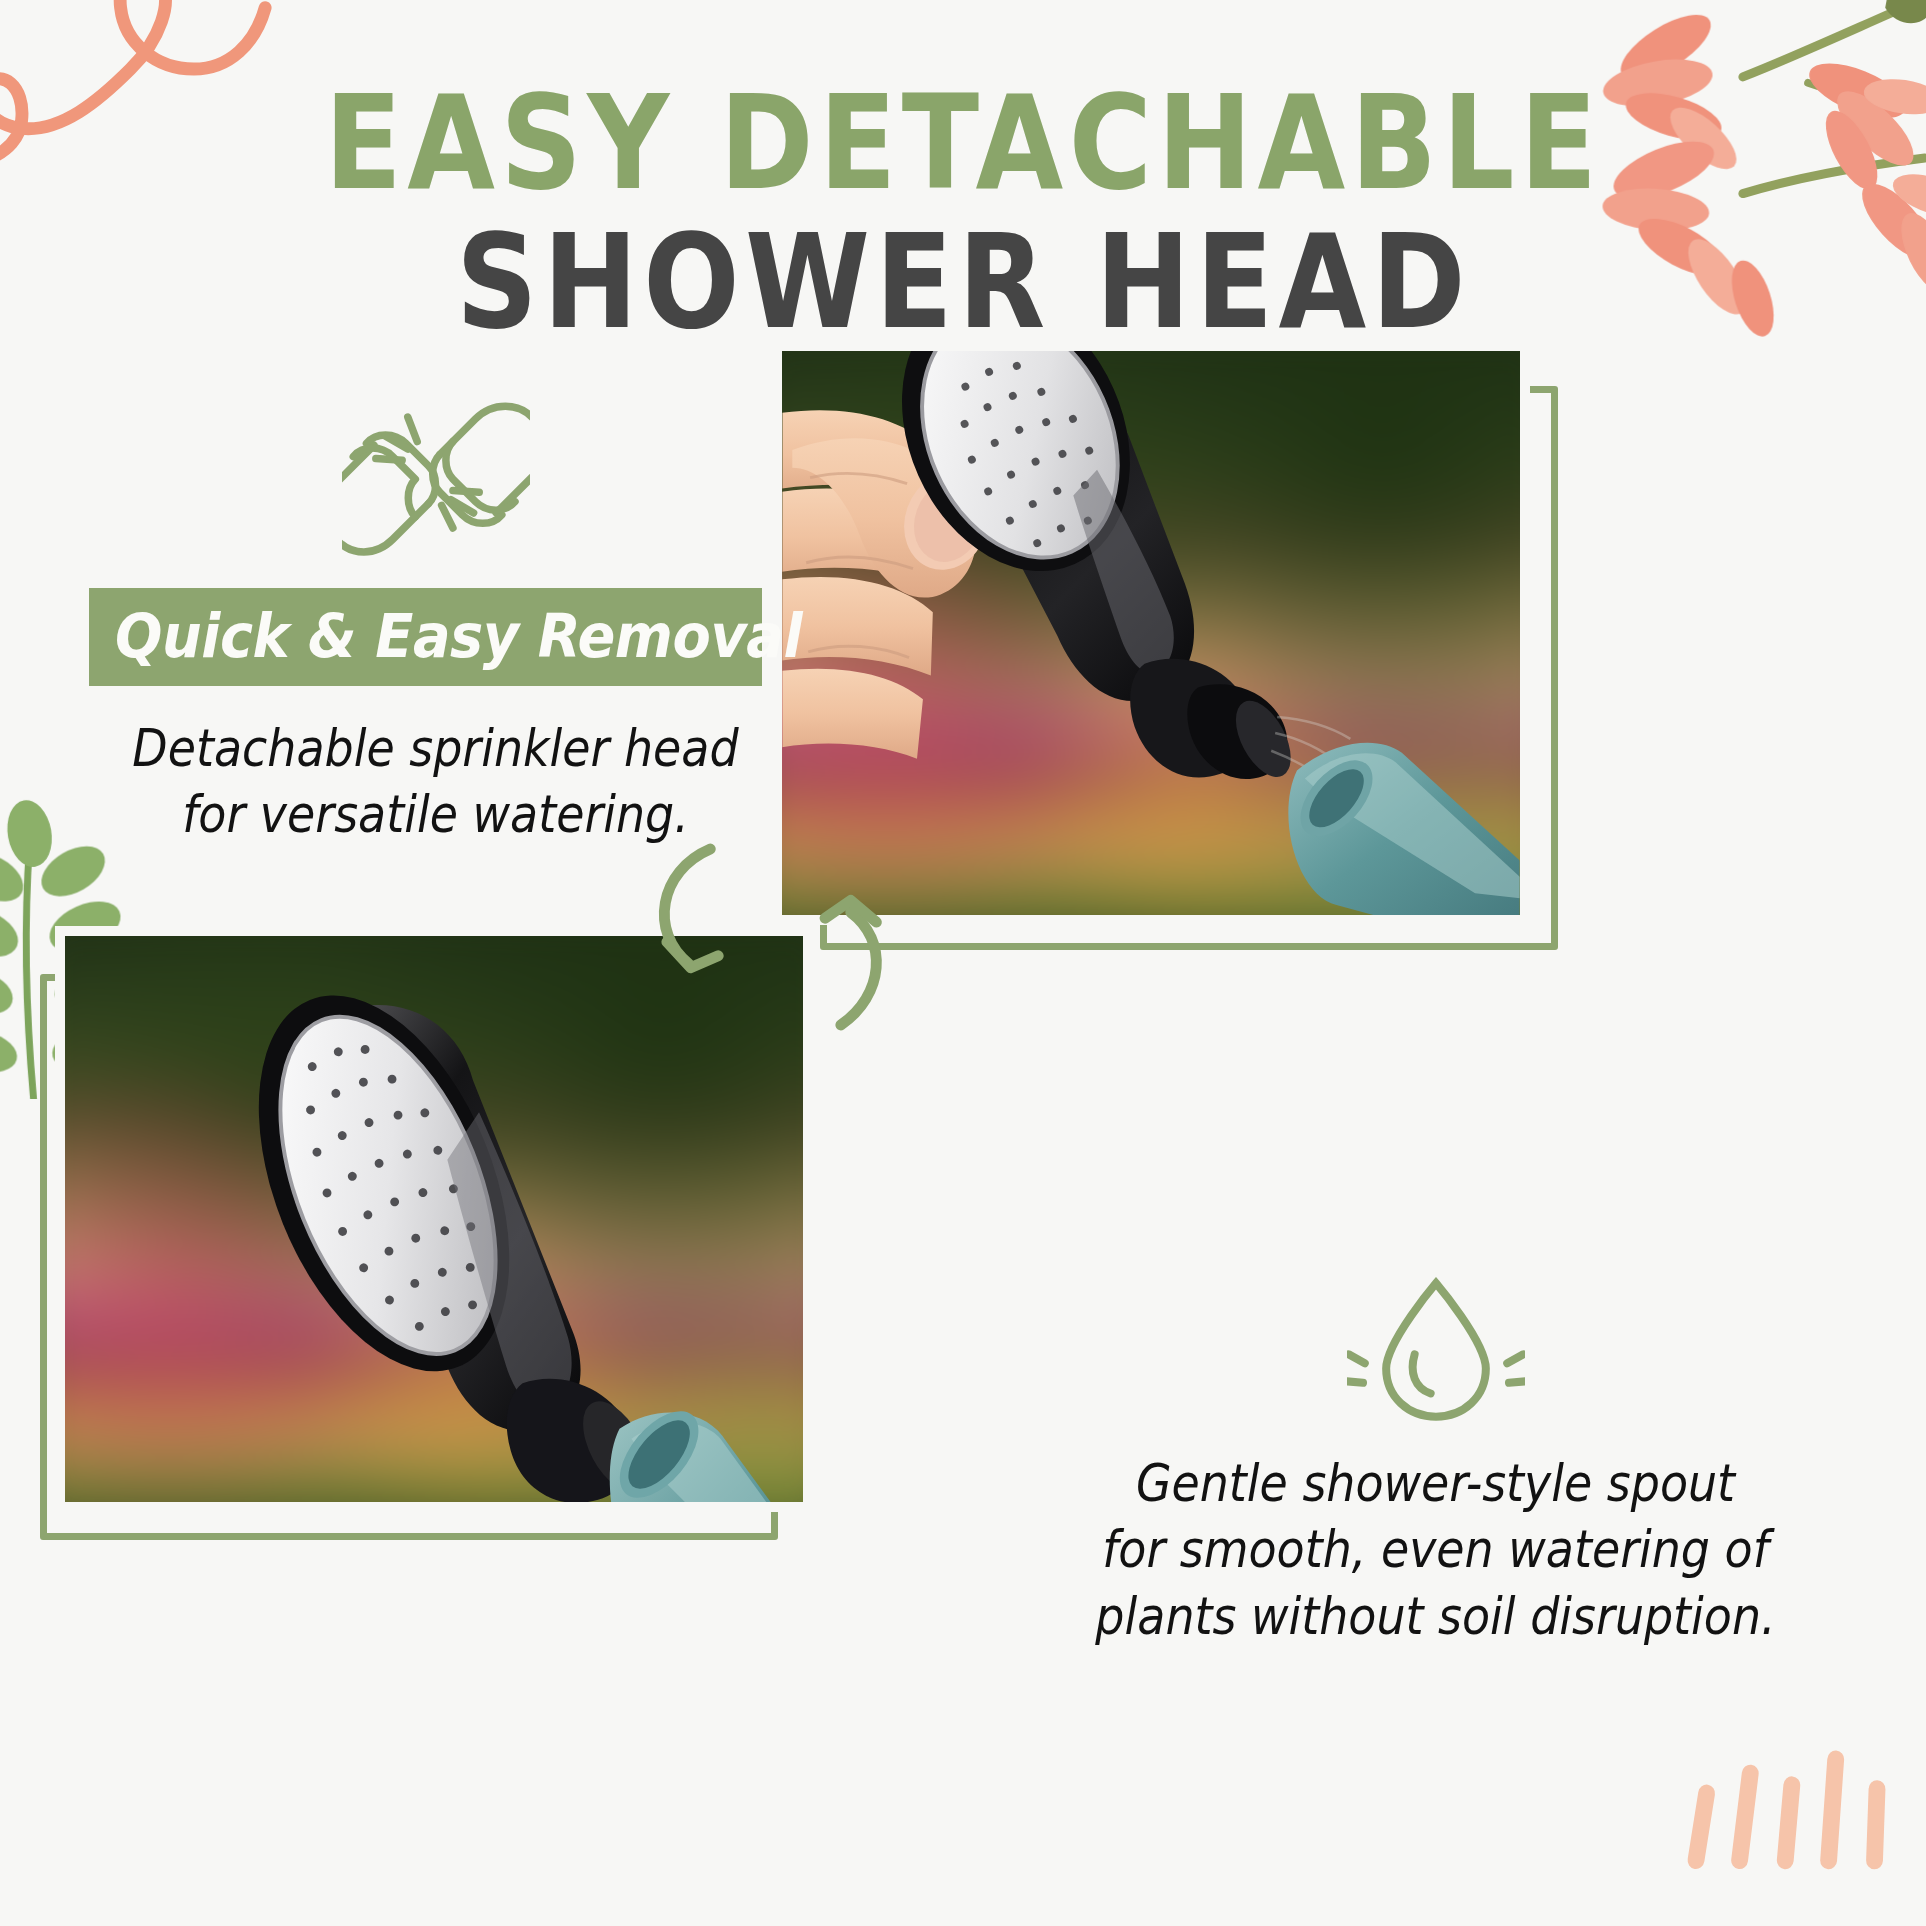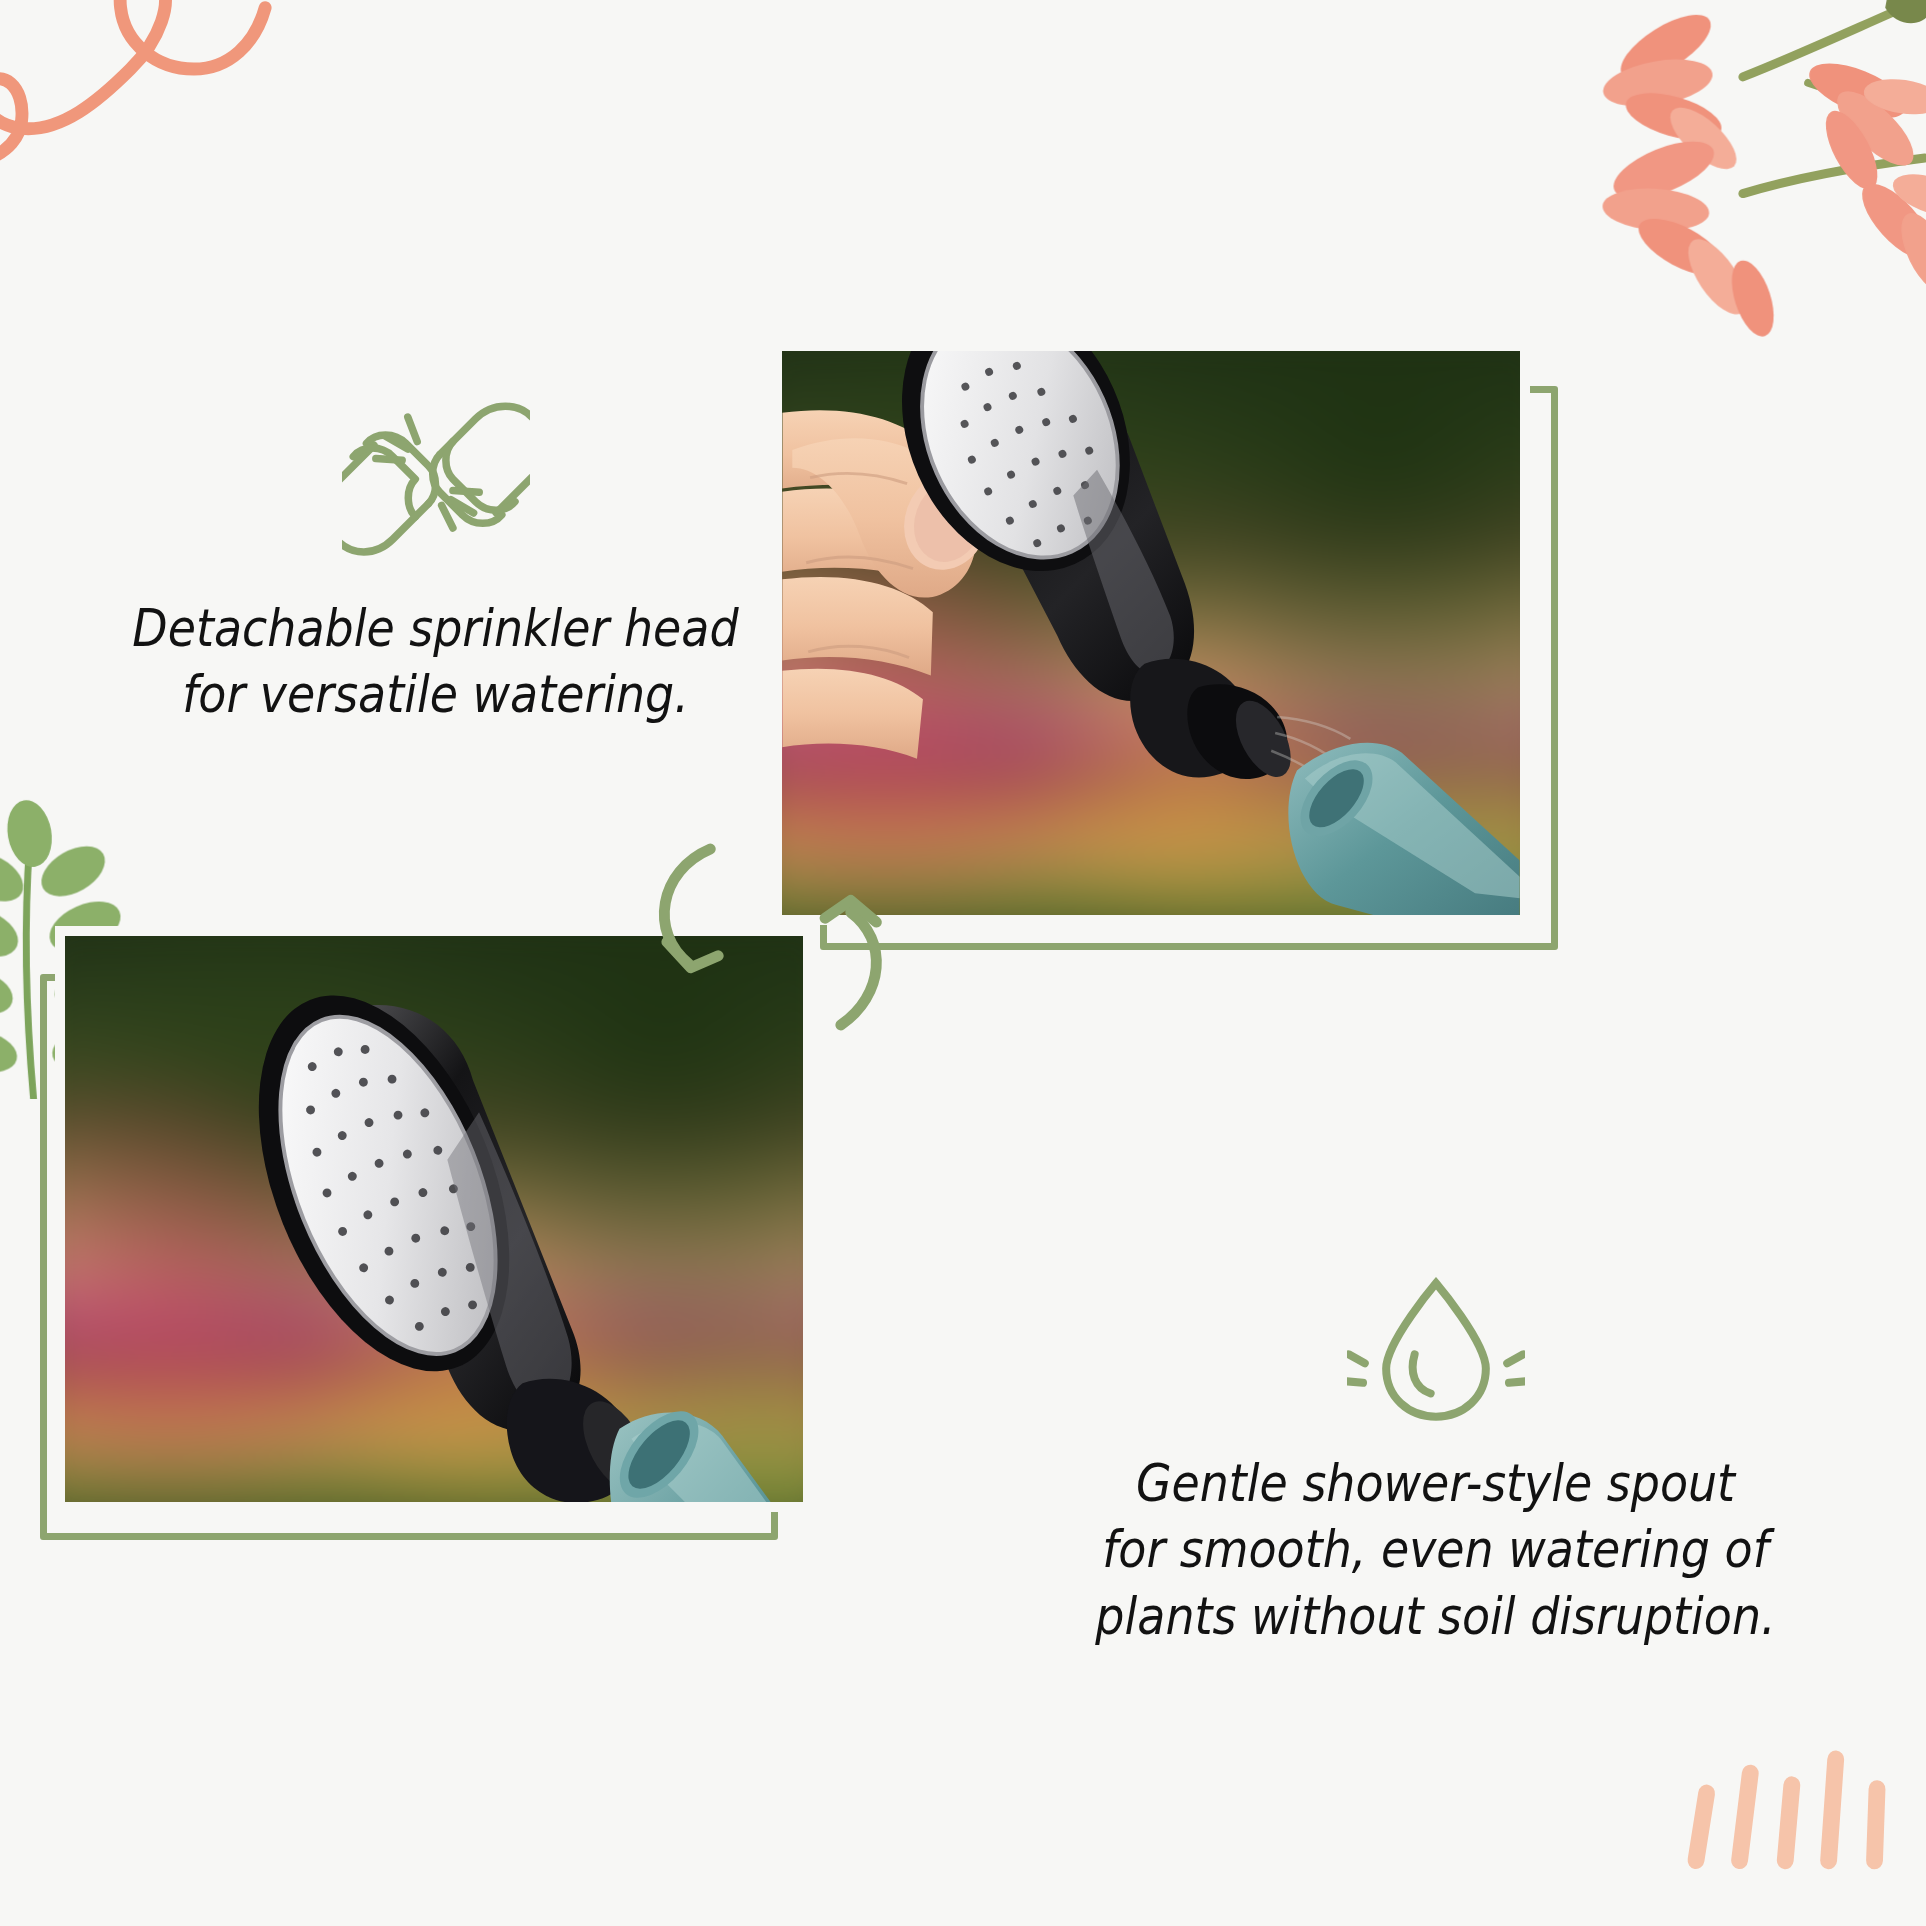--- a/index.html
+++ b/index.html
@@ -280,20 +280,24 @@
       <g fill="#f6c0a4" opacity="0.92">
         <rect x="14" y="104" width="17" height="86" rx="9" transform="rotate(9 22 147)"></rect>
         <rect x="58" y="84" width="17" height="106" rx="9" transform="rotate(7 66 137)"></rect>
         <rect x="102" y="96" width="17" height="94" rx="9" transform="rotate(5 110 143)"></rect>
         <rect x="146" y="70" width="17" height="120" rx="9" transform="rotate(4 154 130)"></rect>
         <rect x="190" y="100" width="17" height="90" rx="9" transform="rotate(2 198 145)"></rect>
       </g>
     </svg>
   </div>
 
+  <div class="title-block">
+    <div class="title-line1">EASY DETACHABLE</div>
+    <div class="title-line2">SHOWER HEAD</div>
+  </div>
 
   <div class="photo-card" id="photo-card-hand">
     <div class="photo-frame-line"></div>
     <div class="photo-inner">
       <div class="garden-bg"></div>
       <svg viewBox="0 0 745 570" width="738" height="564" style="position:absolute;inset:0;">
         <defs>
           <linearGradient id="skinG" x1="0" y1="0" x2="0" y2="1">
             <stop offset="0%" stop-color="#f6d2b4"></stop>
             <stop offset="50%" stop-color="#f0c2a0"></stop>
@@ -515,20 +519,23 @@
 
           <path d="M 118 100 L 146 102"></path>
           <path d="M 116 110 L 140 124"></path>
           <path d="M 106 116 L 118 140"></path>
           <path d="M 80 48 L 70 22"></path>
           <path d="M 70 56 L 46 42"></path>
           <path d="M 64 68 L 36 66"></path>
         </g>
       </svg>
     </div>
+    <div class="banner">
+      <span class="banner-text">Quick &amp; Easy Removal</span>
+    </div>
     <div class="body-text">
       <div>Detachable sprinkler head</div>
       <div>for versatile watering.</div>
     </div>
   </div>
 
   <div class="feature" id="feature-distribution">
     <div class="feature-icon">
       <svg viewBox="0 0 200 160" width="178" height="144">
         <g fill="none" stroke="#8da56f" stroke-width="9" stroke-linecap="round">

